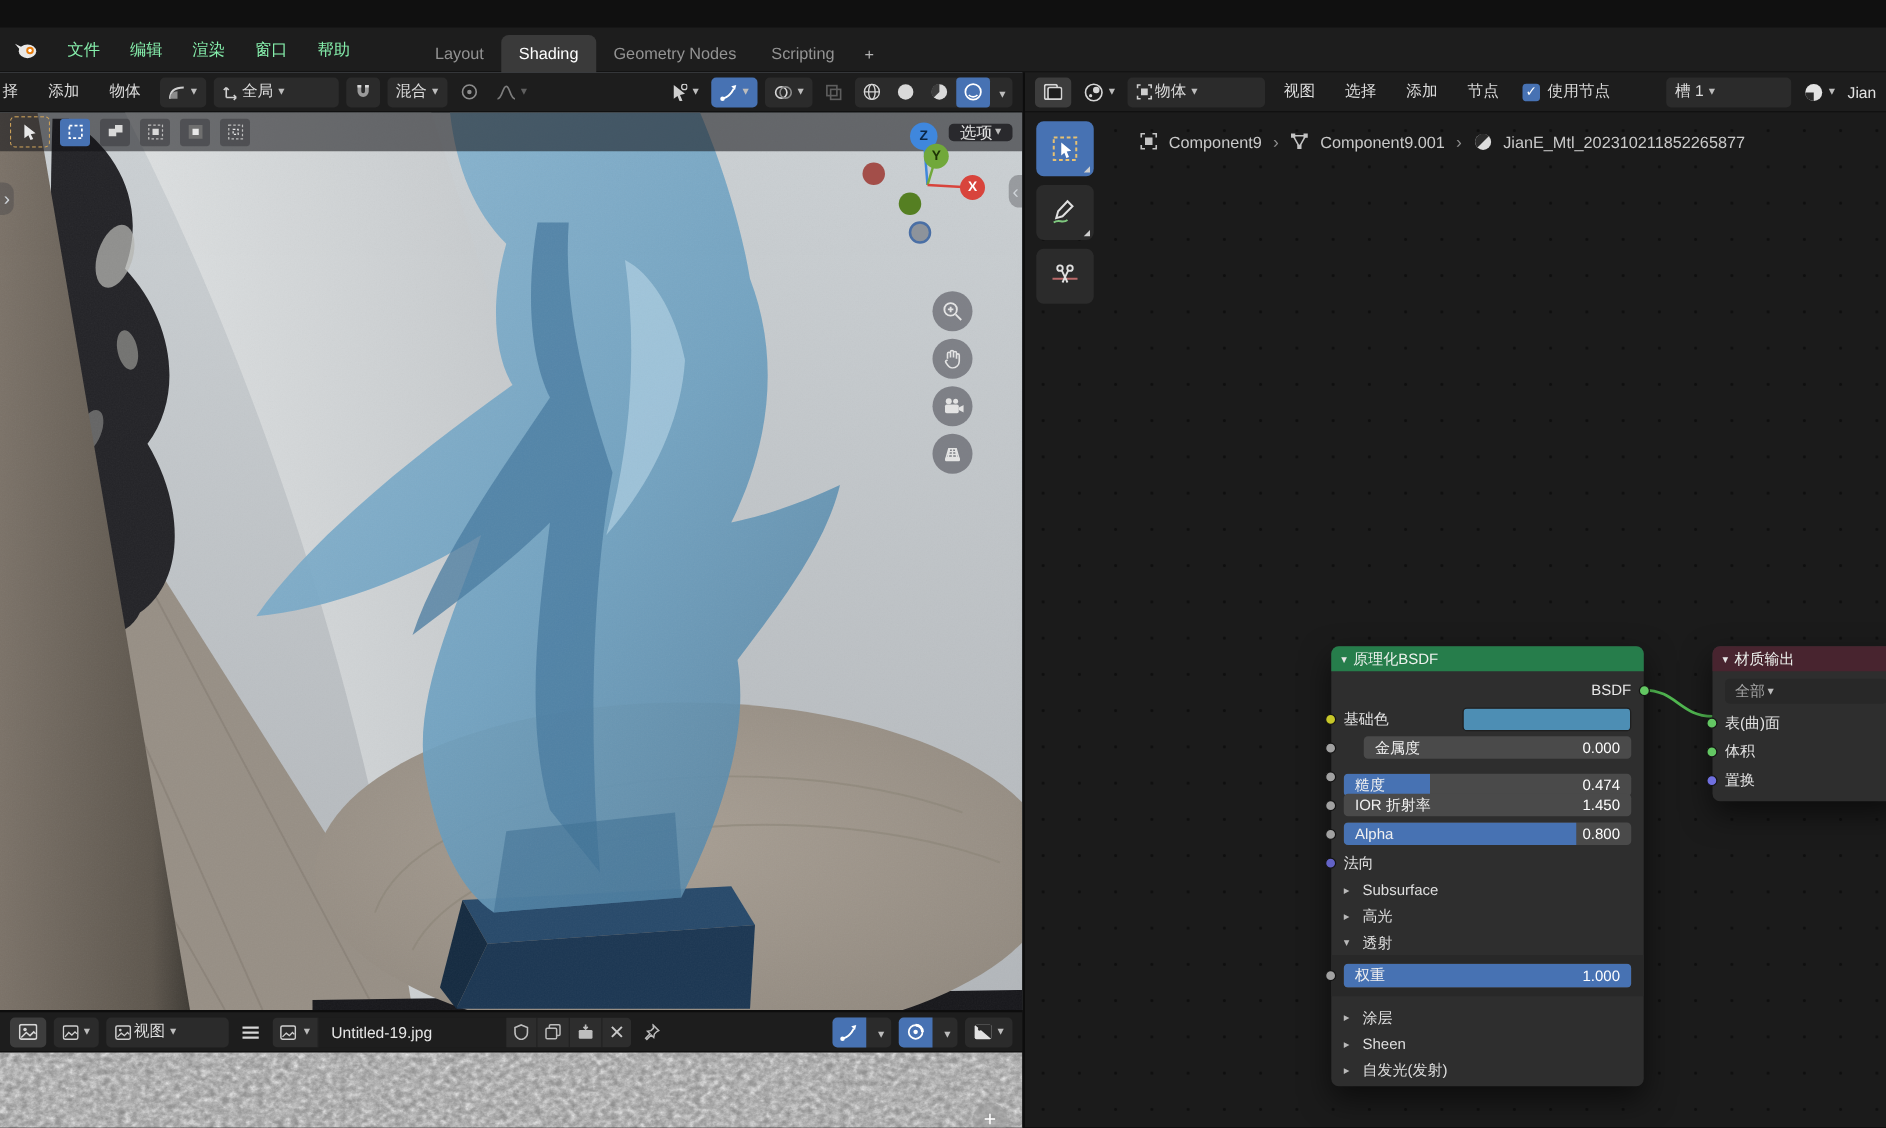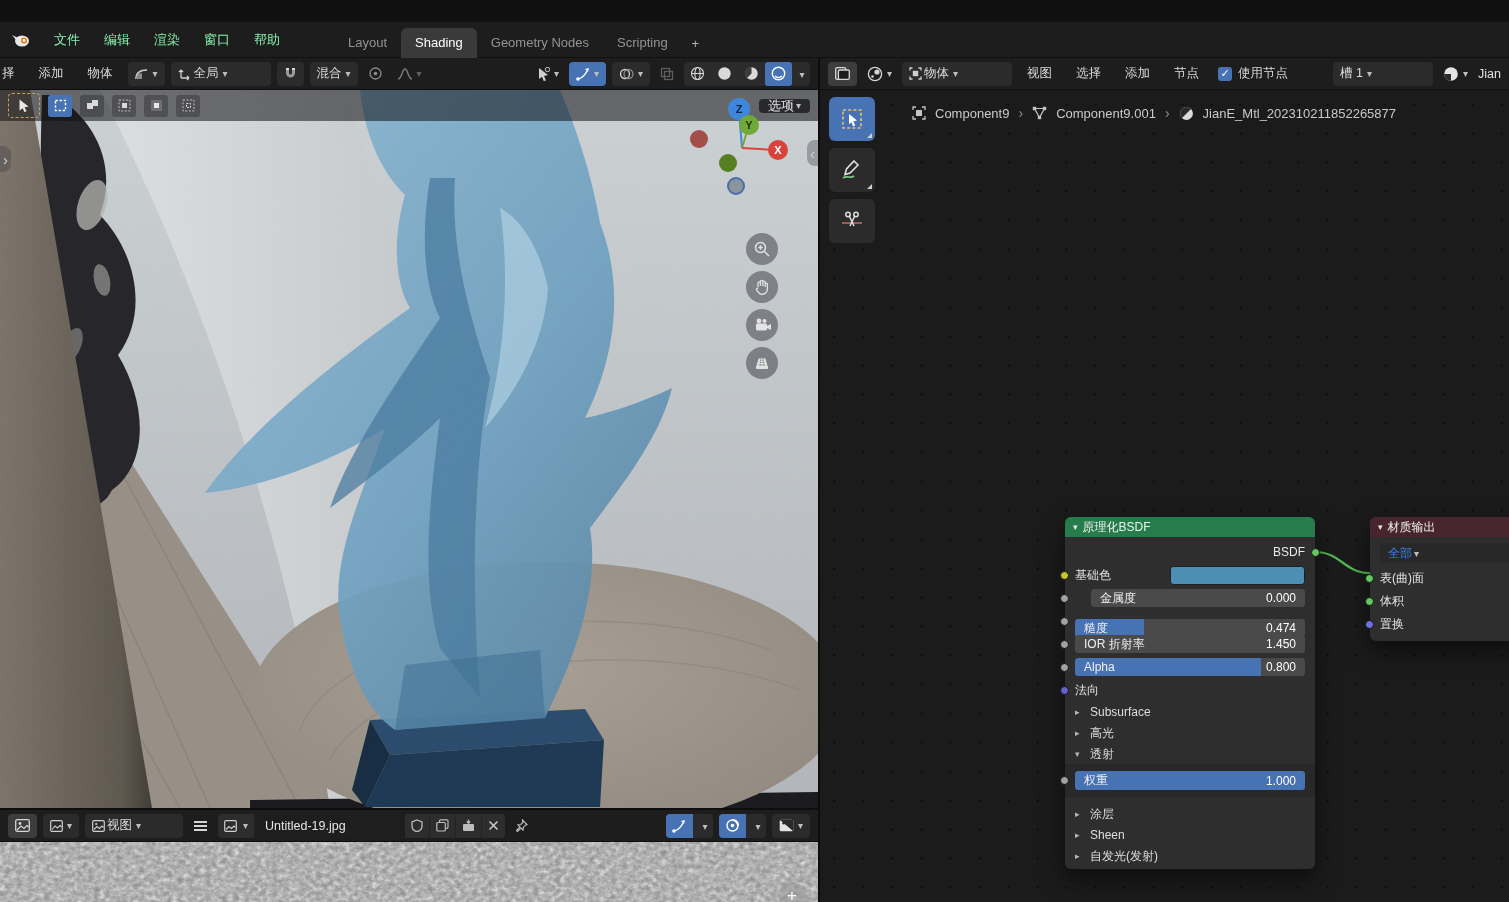--- a/index.html
+++ b/index.html
@@ -90,21 +90,21 @@
   .slider .lbl{position:relative;margin-left:9px;color:#f0f0f0;z-index:1;}
   .slider .val{position:relative;margin-left:auto;margin-right:9px;color:#fff;z-index:1;}
   .w0{width:0;} .w30{width:30%;} .w80{width:81%;} .w100{width:100%;}
   .plain-lbl{color:#e3e3e3;}
   .swatch{margin-left:auto;width:133px;height:17px;border-radius:3.5px;border:1px solid #1f1f1f;}
   .panel-row{color:#dedede;display:flex;align-items:center;gap:7px;}
   .panel-row .chev{color:#b9b9b9;font-size:9px;width:8px;}
   .panel-band{position:absolute;left:0;right:0;background:#282828;}
   .socket{position:absolute;width:9px;height:9px;border-radius:50%;border:1px solid #141414;box-sizing:border-box;}
   .out-lbl{margin-left:auto;color:#e8e8e8;}
-  .dd{background:#282828;border-radius:4px;height:20px;display:flex;align-items:center;padding:0 8px;color:#3b82f6;width:100%;box-sizing:border-box;text-align:right;}
+  .dd{background:#282828;border-radius:4px;height:20px;display:flex;align-items:center;padding:0 8px;color:#a3a3a3;width:100%;box-sizing:border-box;text-align:right;}
   .chk{width:14px;height:14px;border-radius:3px;background:#4772b3;color:#fff;font-size:11px;display:inline-flex;
        align-items:center;justify-content:center;flex:0 0 auto;}
   svg{display:block;}
 </style>
 </head>
 <body>
 
 <div class="app">
 
 

